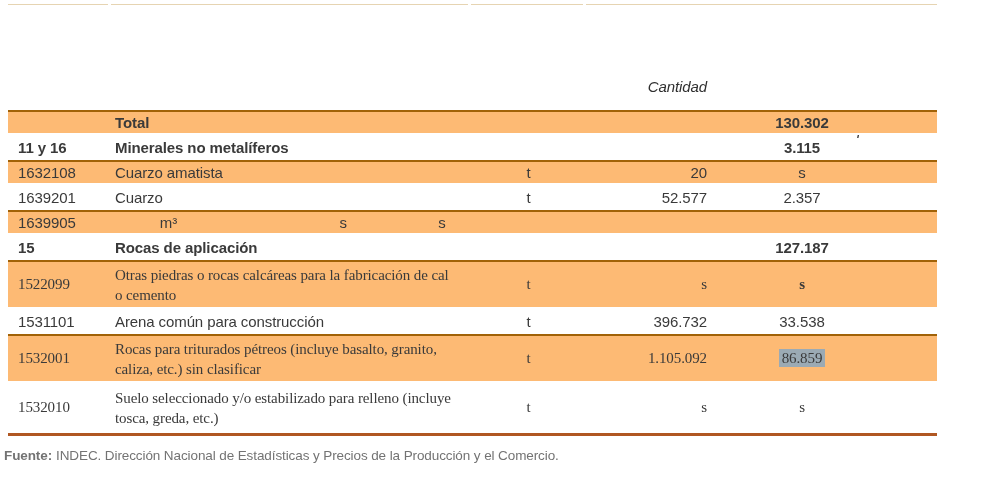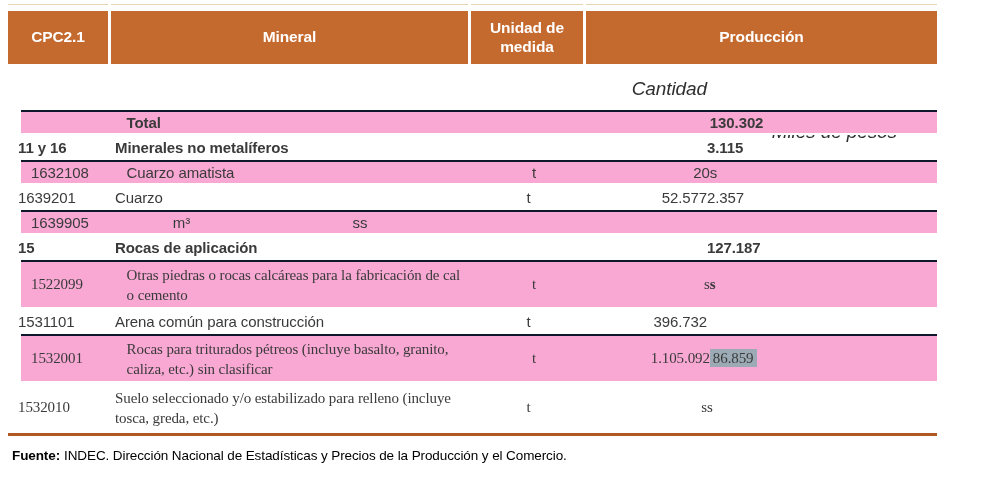--- a/index.html
+++ b/index.html
@@ -28,64 +28,58 @@
     background:#c56a2f;color:#ffffff;font-weight:bold;font-size:15.5px;line-height:1.2;
     display:flex;align-items:center;justify-content:center;text-align:center;
   }
   .th-cpc{width:100px;}
   .th-mineral{width:357px;}
   .th-unit{width:112px;}
   .th-prod{flex:1;}
 
   
   .subhead span{
-    position:absolute;top:78px;height:20px;font-style:italic;font-size:19px;
+    position:absolute;top:78px;height:20px;font-style:italic;font-size:15px;
     color:#2f2f2f;text-align:right;display:block;
   }
   .sh-cant{left:586px;width:121px;}
   .sh-miles{left:707px;width:190px;margin-top:43px;}
 
   
   .tbody{position:absolute;left:8px;top:110px;width:929px;}
   .row{display:flex;height:25px;align-items:center;box-sizing:border-box;font-size:15px;}
   .row.two{height:49px;font-family:Liberation Serif, serif;}
-  .row.shaded{background:#f9a8d4;border-top:2px solid #0f172a;border-bottom:2px solid #ffffff;margin-left:13px;}
+  .row.shaded{background:#fdba74;border-top:2px solid #a16207;border-bottom:2px solid #ffffff;}
   .row.bold .code,.row.bold .mineral,.row.bold .miles{font-weight:bold;}
   .c{box-sizing:border-box;}
   .code{width:103px;padding-left:10px;}
   .mineral{width:360px;padding-left:4px;padding-right:12px;line-height:20px;}
   .unit{width:115px;text-align:center;}
   .cant{width:121px;text-align:right;}
-  .miles{width:230px;text-align:left;padding-right:40px;}
+  .miles{width:230px;text-align:center;padding-right:40px;}
   .b{font-weight:bold;}
   .hl{background:#9baab4;padding:1px 3px;}
 
   
   .rule{position:absolute;left:8px;top:433px;width:929px;height:3px;background:#b05722;}
-  .footer{position:absolute;left:12px;top:448px;font-size:13.5px;color:#000000;}
+  .footer{position:absolute;left:4px;top:448px;font-size:13.5px;color:#737373;}
   .footer .lbl{font-weight:bold;margin-right:4px;}
 </style>
 </head>
 <body>
 
 <div class="page">
 
   <div class="topline">
     <span class="tl1"></span>
     <span class="tl2"></span>
     <span class="tl3"></span>
     <span class="tl4"></span>
   </div>
 
-  <div class="thead">
-    <div class="th th-cpc">CPC2.1</div>
-    <div class="th th-mineral">Mineral</div>
-    <div class="th th-unit">Unidad de medida</div>
-    <div class="th th-prod">Producción</div>
-  </div>
 
   <div class="subhead">
     <span class="sh-cant">Cantidad</span>
     <span class="sh-miles">Miles de pesos</span>
   </div>
 
   <div class="tbody">
 
     <div class="row shaded bold">
       <div class="c code"></div>
@@ -140,20 +134,21 @@
       <div class="c unit">t</div>
       <div class="c cant">s</div>
       <div class="c miles"><span class="b">s</span></div>
     </div>
 
     <div class="row">
       <div class="c code">1531101</div>
       <div class="c mineral">Arena común para construcción</div>
       <div class="c unit">t</div>
       <div class="c cant">396.732</div>
+      <div class="c miles"><span>33.538</span></div>
     </div>
 
     <div class="row shaded two">
       <div class="c code">1532001</div>
       <div class="c mineral">Rocas para triturados pétreos (incluye basalto, granito, caliza, etc.) sin clasificar</div>
       <div class="c unit">t</div>
       <div class="c cant">1.105.092</div>
       <div class="c miles"><span class="hl">86.859</span></div>
     </div>
 

